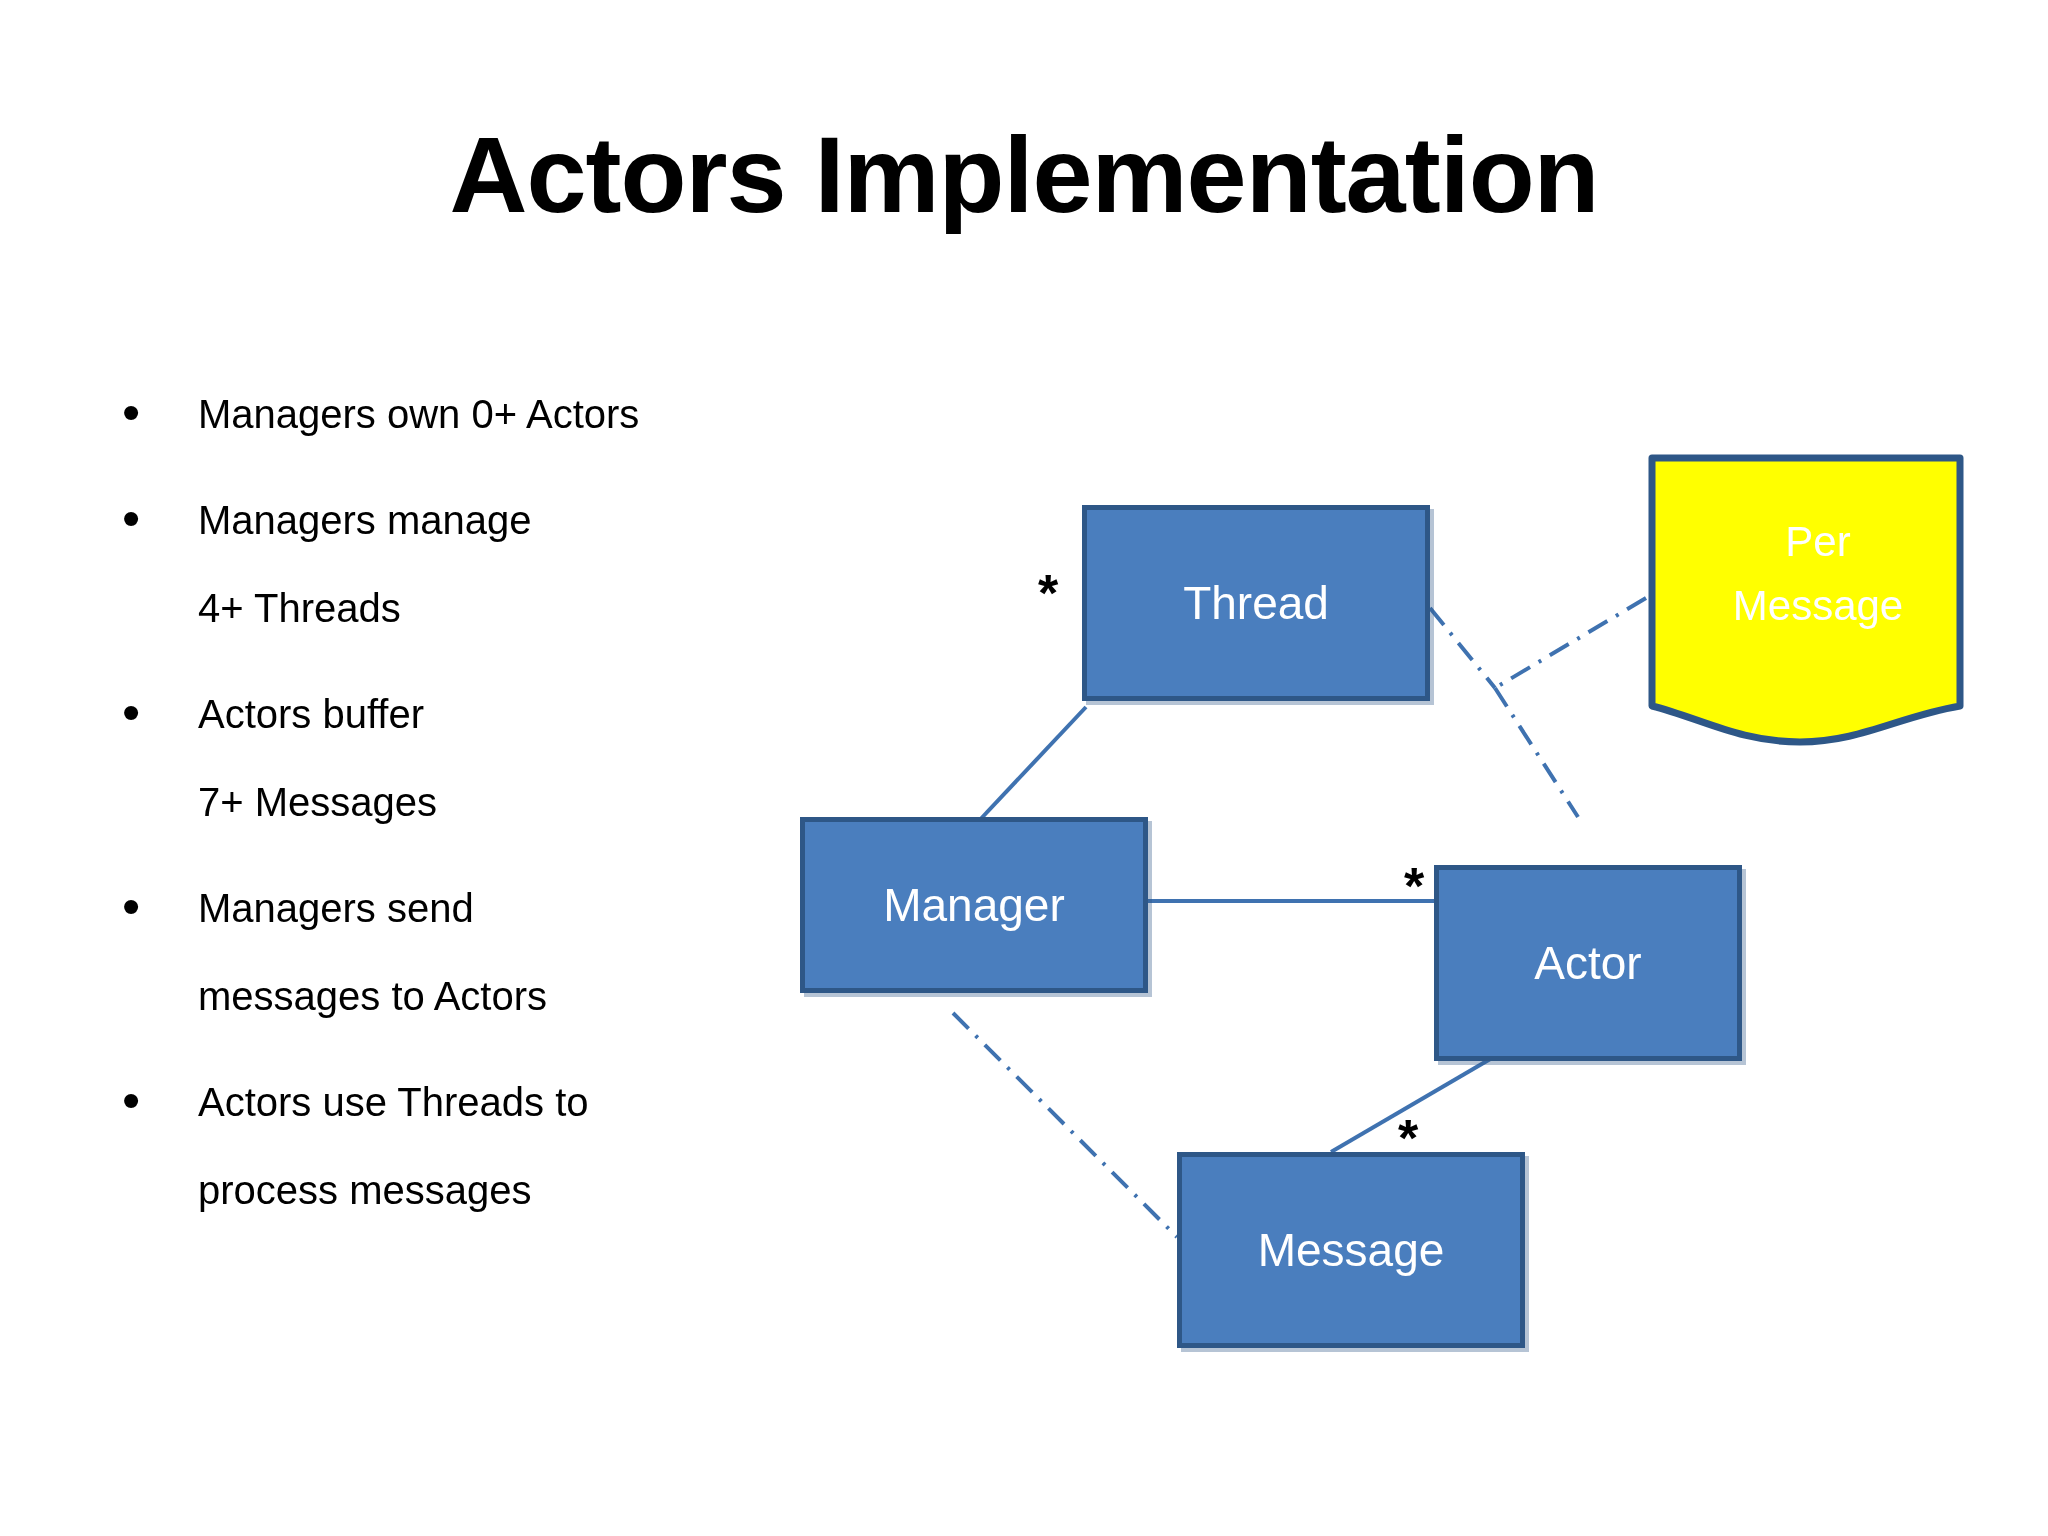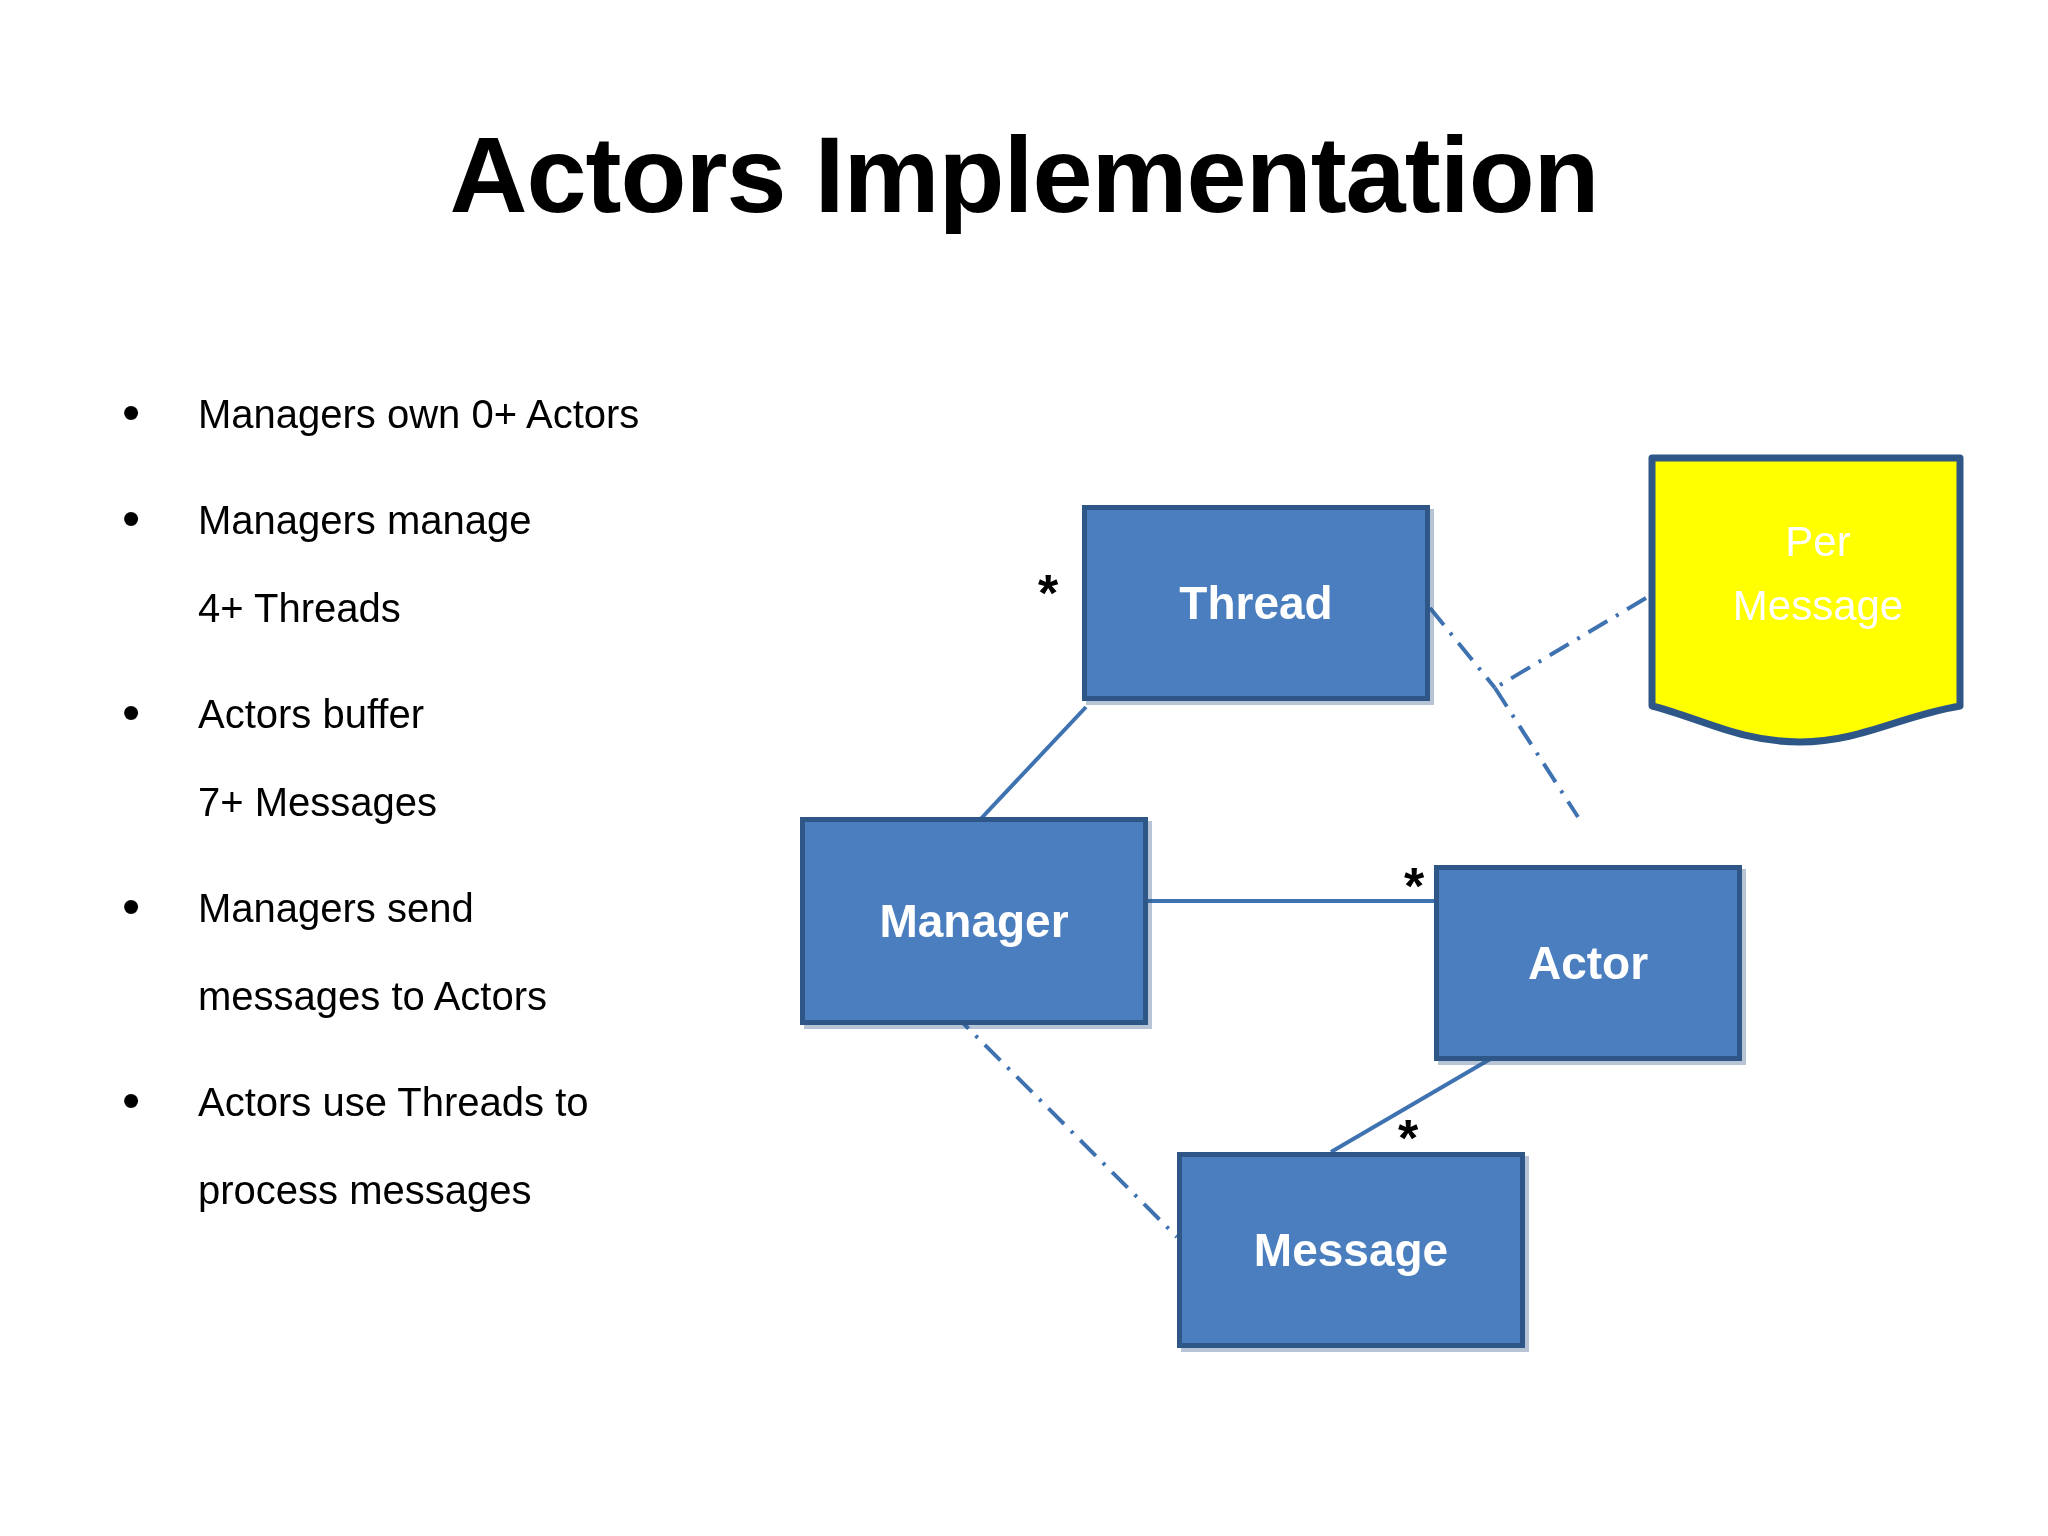--- a/index.html
+++ b/index.html
@@ -78,26 +78,26 @@
   .uml-box {
     position: absolute;
     box-sizing: border-box;
     background: #4a7ebe;
     border: 5px solid #2e5787;
     display: flex;
     align-items: center;
     justify-content: center;
     color: #ffffff;
     font-size: 46px;
-    font-weight: 700;
+    font-weight: 400;
     box-shadow: 4px 4px 0 rgba(46, 87, 135, 0.35);
   }
 
   #box-thread   { left: 1082px; top: 505px;  width: 348px; height: 196px; }
-  #box-manager  { left: 800px;  top: 817px;  width: 348px; height: 208px; }
+  #box-manager  { left: 800px;  top: 817px;  width: 348px; height: 176px; }
   #box-actor    { left: 1434px; top: 817px;  width: 308px; height: 196px; margin-top: 48px; }
   #box-message  { left: 1177px; top: 1152px; width: 348px; height: 196px; }
 
   #note-permessage {
     position: absolute;
     left: 1646px;
     top: 452px;
     width: 320px;
     height: 280px;
   }

